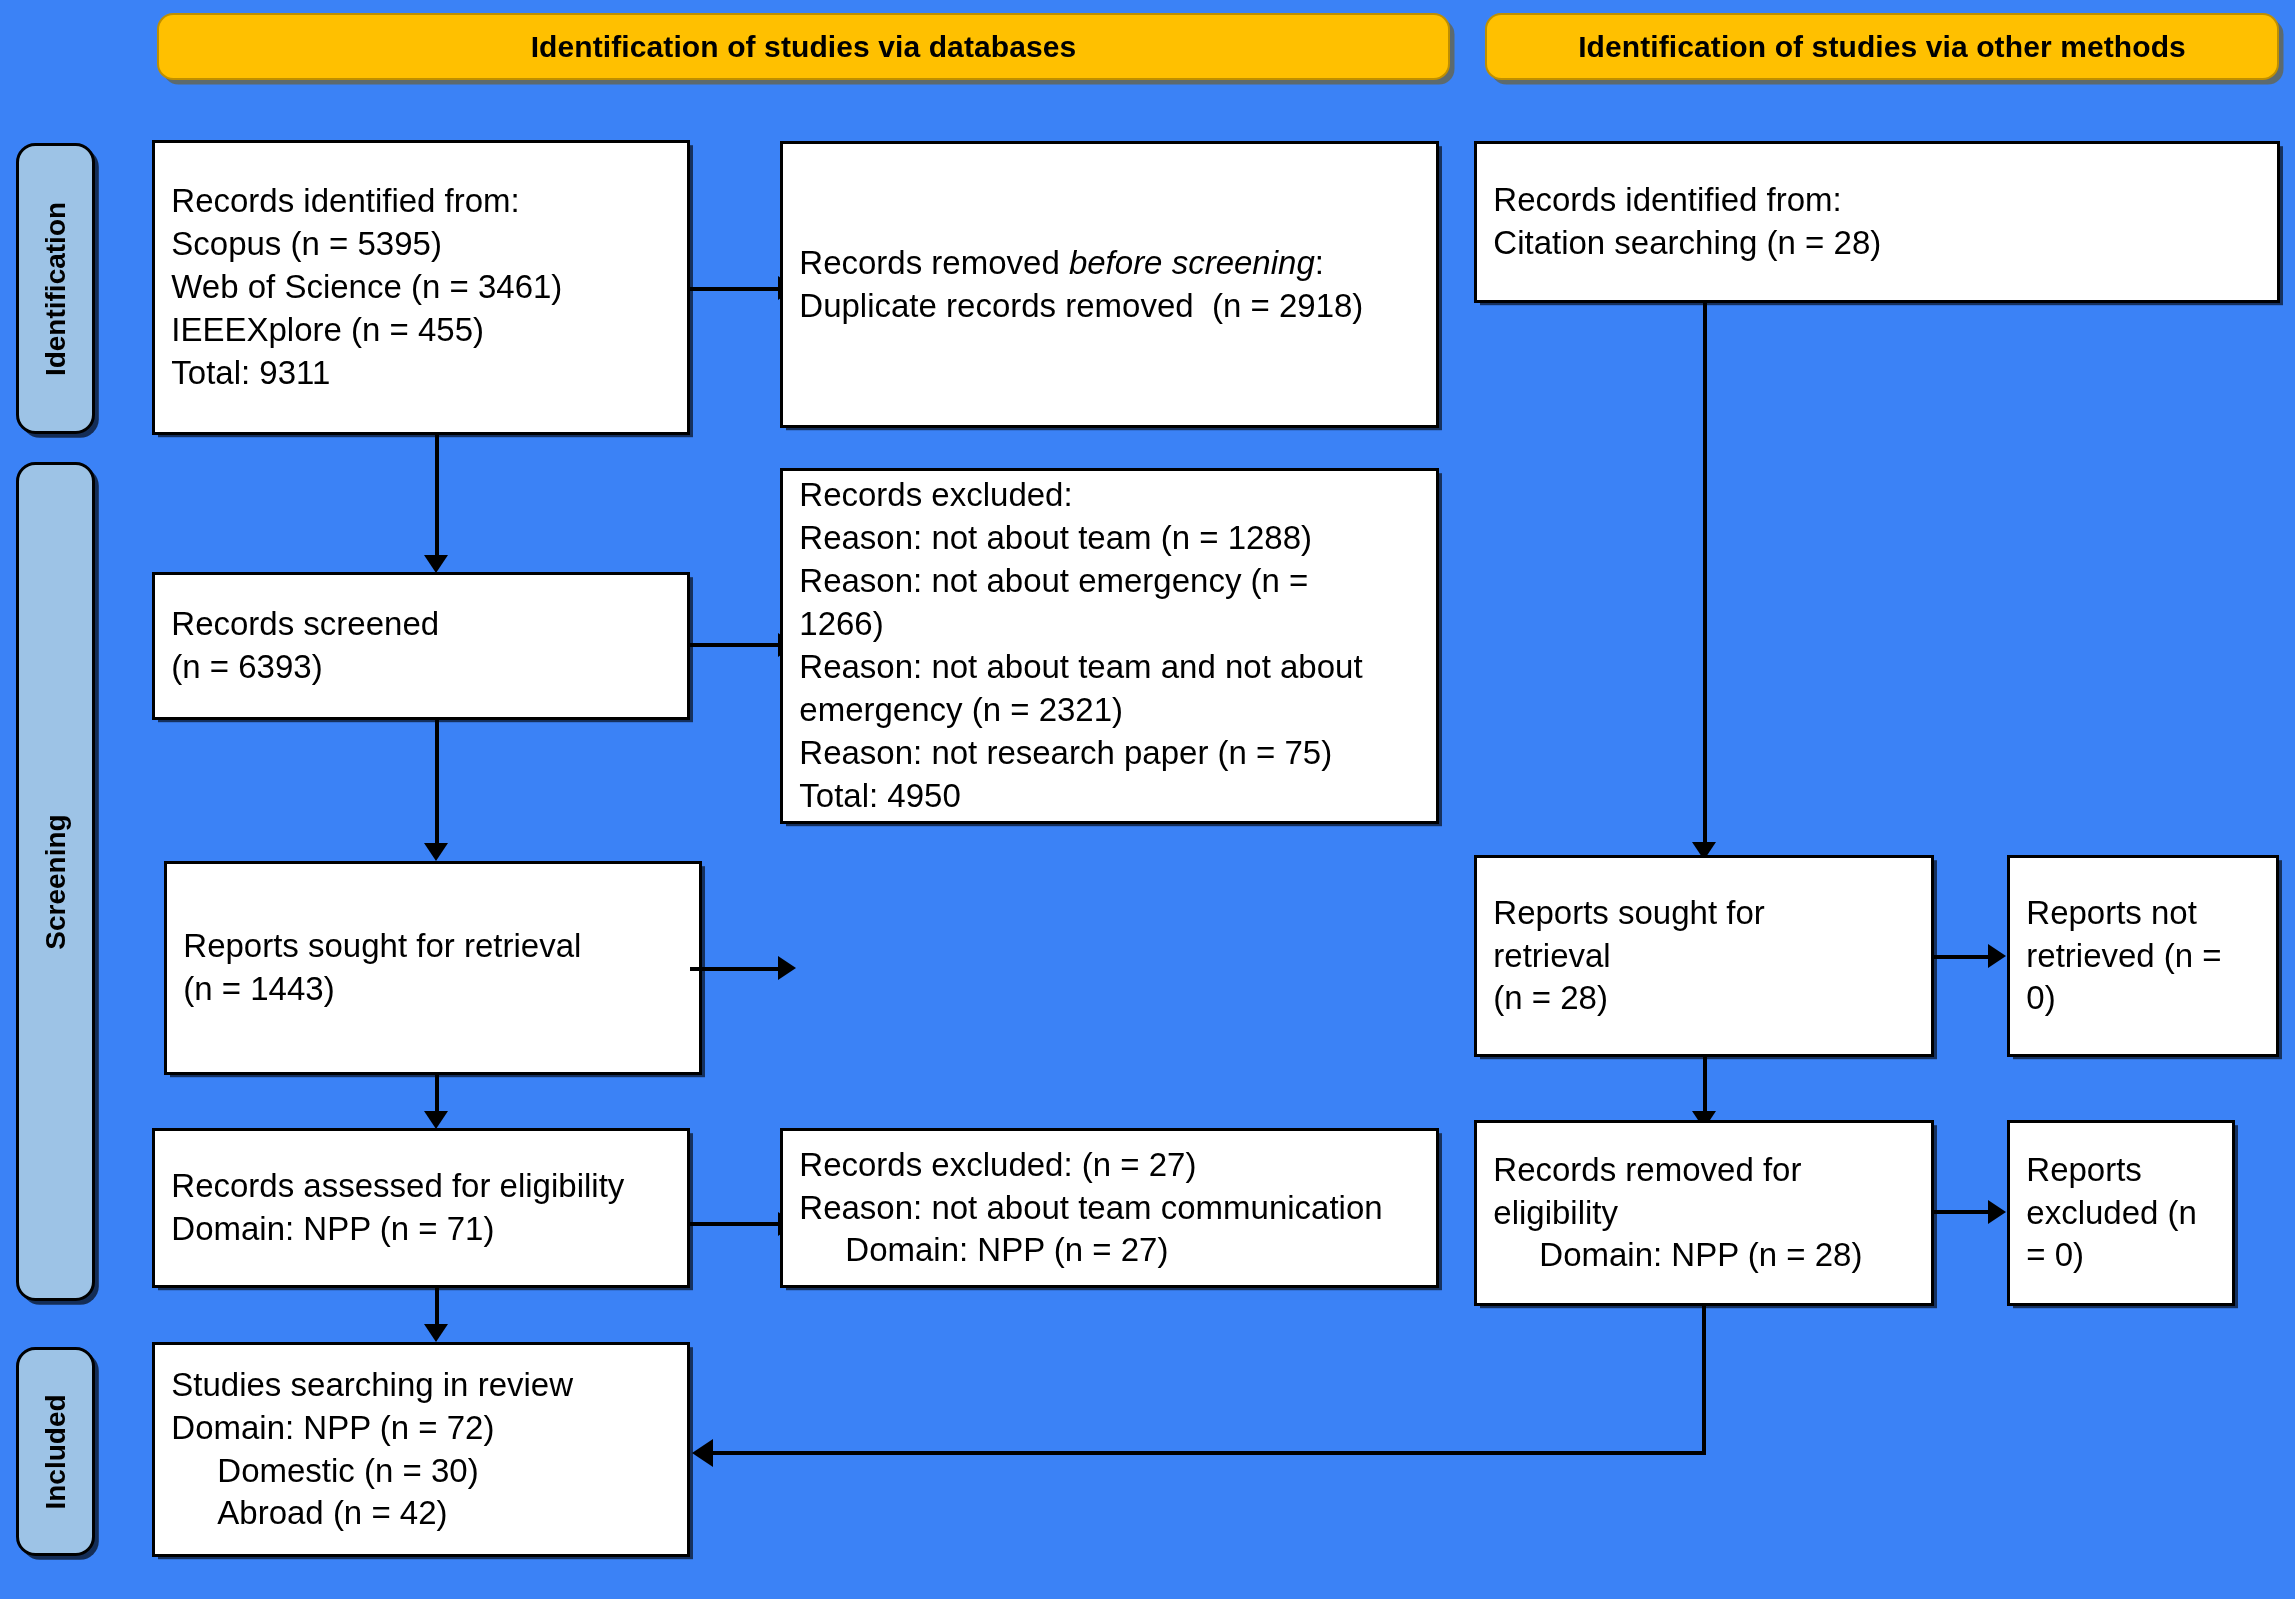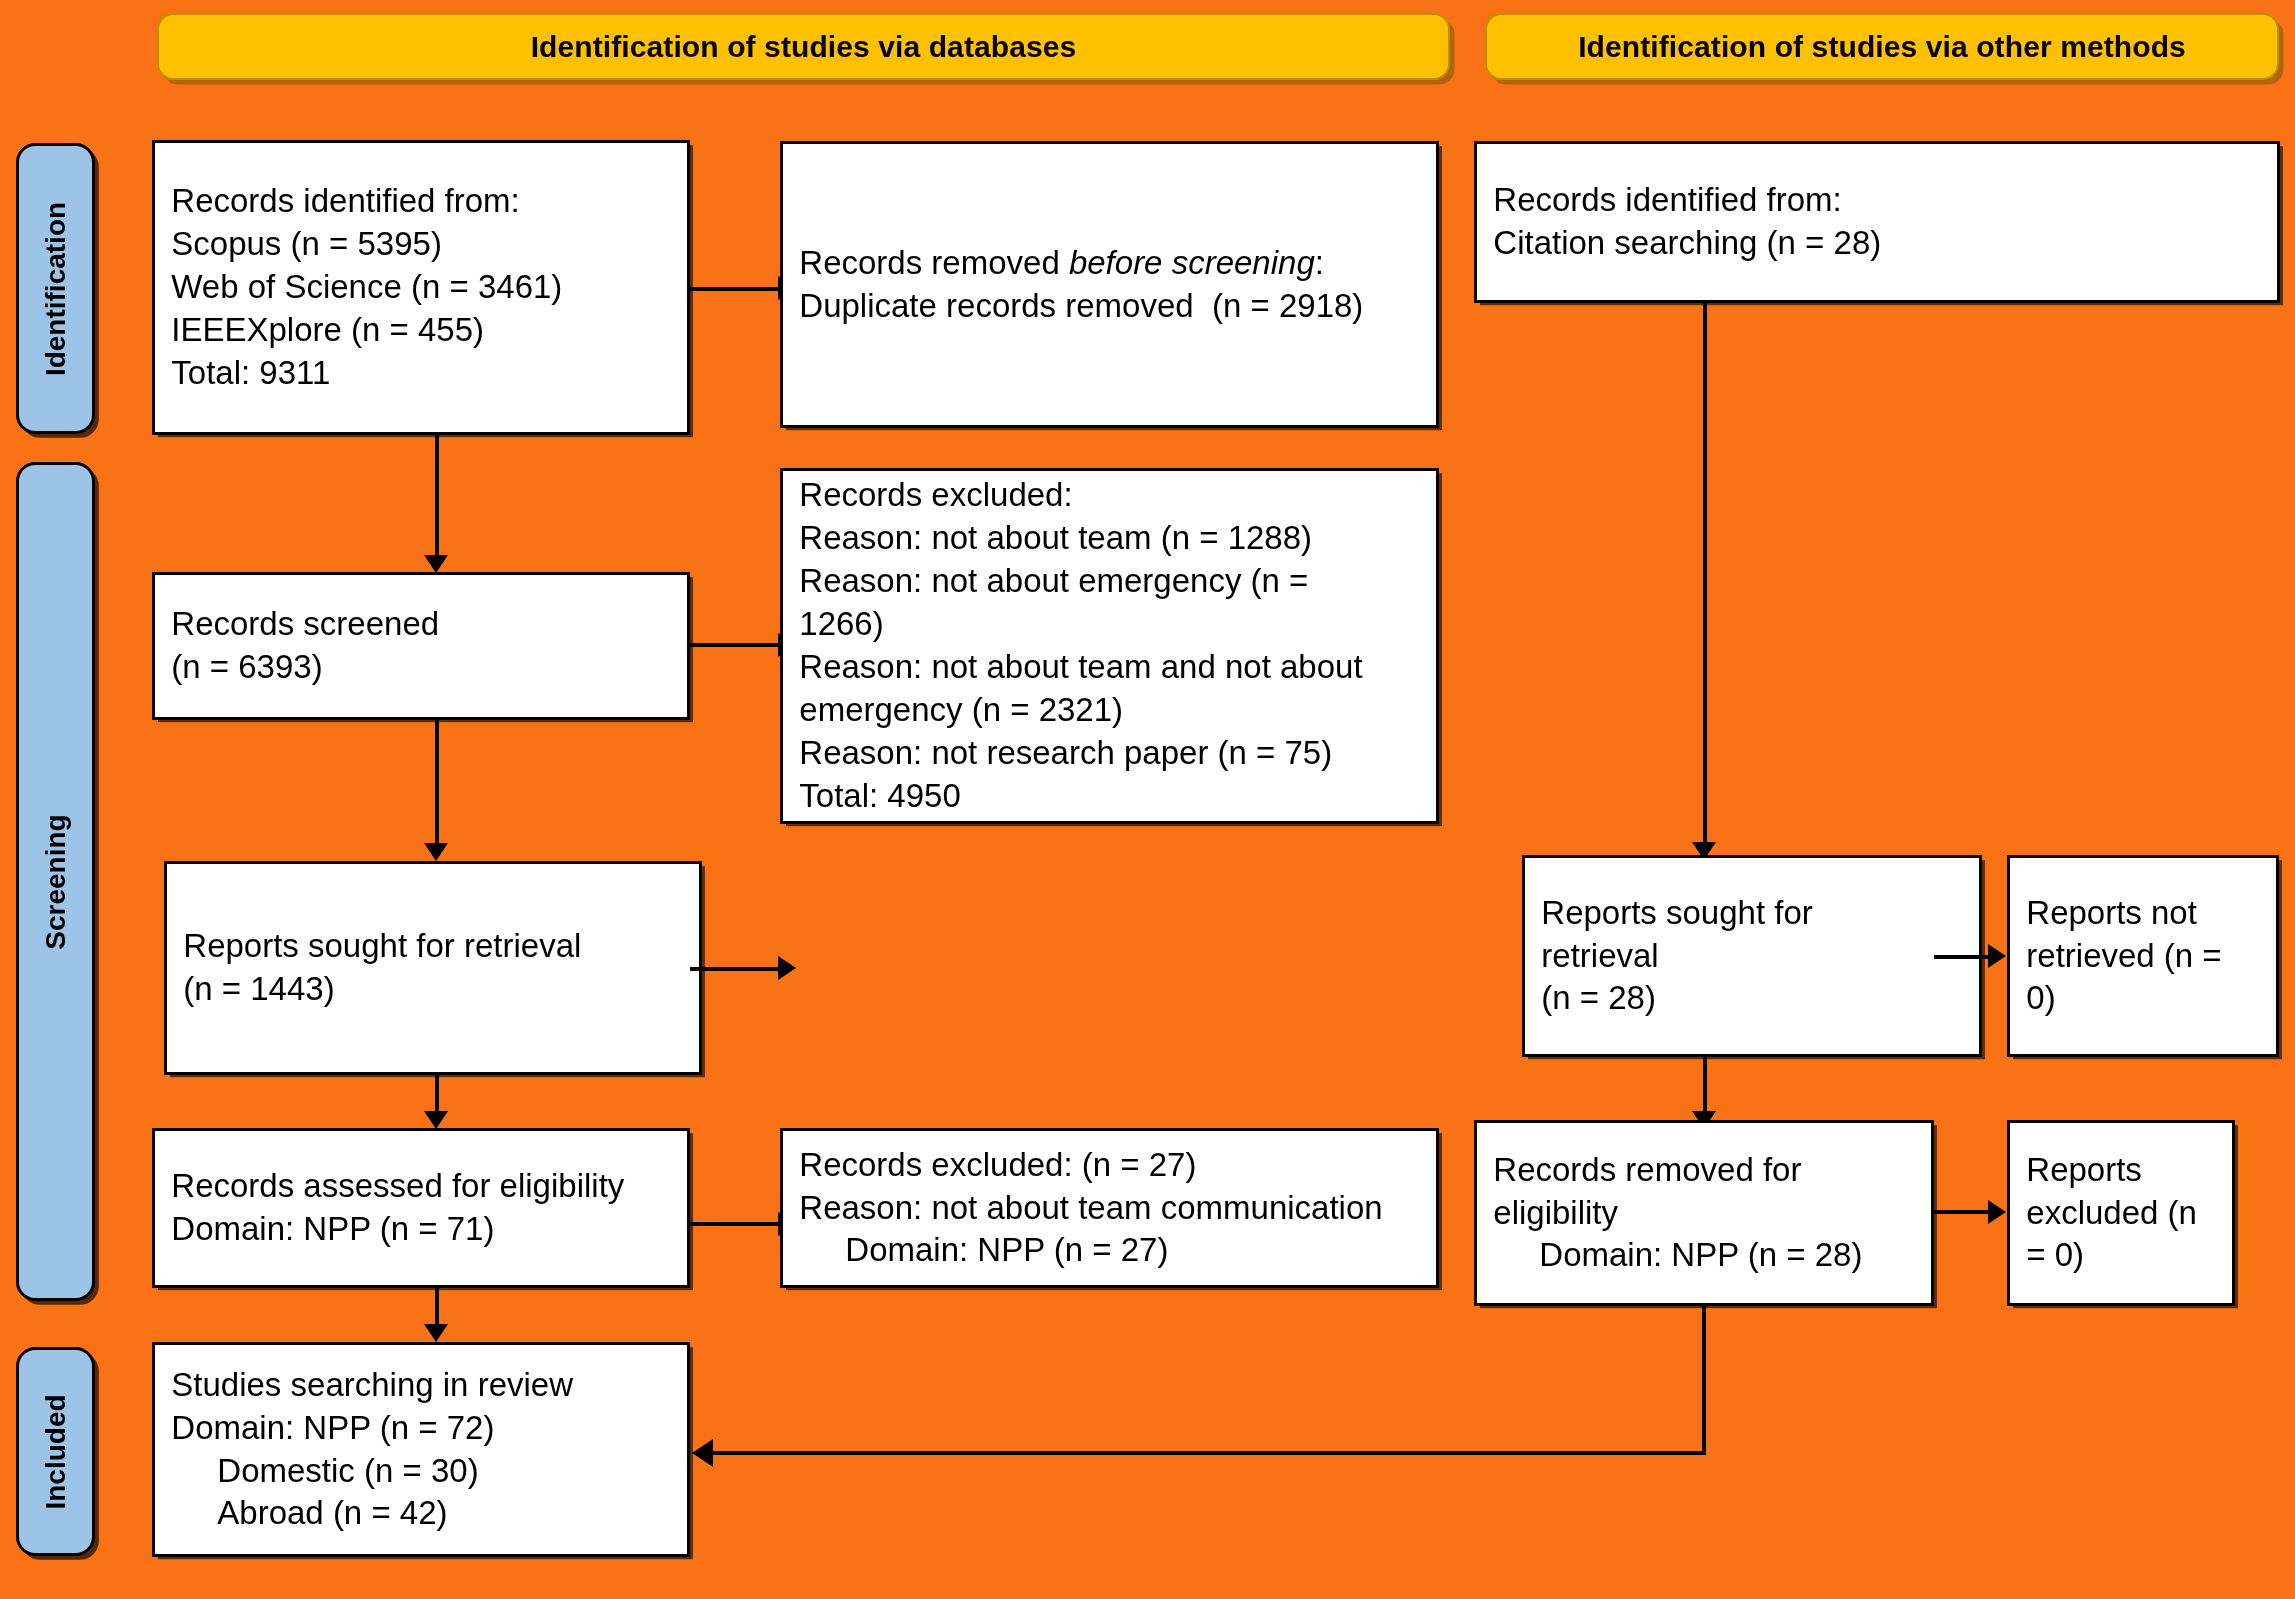--- a/index.html
+++ b/index.html
@@ -4,21 +4,21 @@
 <style>
   html, body {
     margin: 0;
     padding: 0;
     background: #ffffff;
   }
   #canvas {
     position: relative;
     width: 2295px;
     height: 1600px;
-    background: #f97316;
+    background: #3b82f6;
     font-family: "Liberation Sans", sans-serif;
     overflow: hidden;
   }
 
   
   .banner {
     position: absolute;
     background: #FFC000;
     border: 2.2px solid #BF8F00;
     border-radius: 16.3px;
@@ -192,21 +192,21 @@
     <div class="inner">
       <div class="line">Reports sought for retrieval</div>
       <div class="line">(n = 1443)</div>
     </div>
   </div>
 
   <div class="hline" style="left:690px; top:967px; width:89px;"></div>
   <div class="arrow-right" style="left:778px; top:956px;"></div>
 
 
-  <div class="fbox" style="left:1474px; top:855px; width:460px; height:202px;margin-left:48px;">
+  <div class="fbox" style="left:1474px; top:855px; width:460px; height:202px;">
     <div class="inner">
       <div class="line">Reports sought for</div>
       <div class="line">retrieval</div>
       <div class="line">(n = 28)</div>
     </div>
   </div>
 
   <div class="hline" style="left:1934px; top:955px; width:56px;"></div>
   <div class="arrow-right" style="left:1988px; top:944px;"></div>
 

